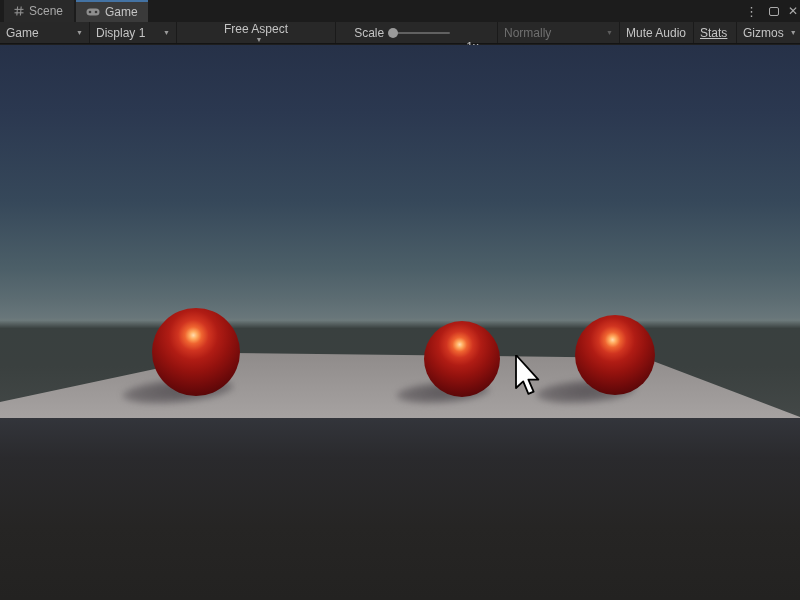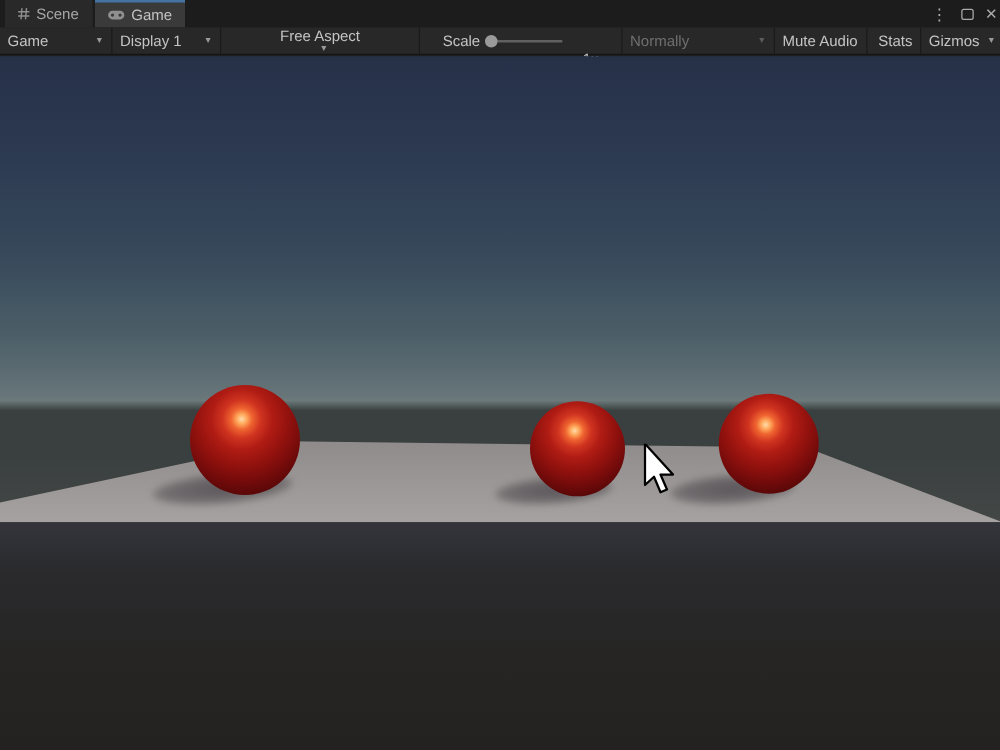--- a/index.html
+++ b/index.html
@@ -29,21 +29,21 @@
          padding:0 6px;white-space:nowrap;color:#c4c4c4;}
   .titem.dd{justify-content:space-between;}
   .arrow{font-size:7px;color:#9a9a9a;margin-left:6px;}
   .t-game{width:90px;}
   .t-display{width:87px;}
   .t-aspect{width:159px;flex-direction:column;}
   .t-scale{width:162px;gap:6px;border-right:1px solid #1a1a1a;justify-content:center;}
   .t-normally{width:122px;color:#6f6f6f;}
   .t-normally .arrow{color:#5d5d5d;}
   .t-mute{width:74px;justify-content:flex-start;}
-  .t-stats{width:43px;justify-content:flex-end;}
+  .t-stats{width:43px;justify-content:flex-start;text-decoration:underline;}
   .t-gizmos{width:63px;justify-content:space-between;border-right:none;}
   .slider{position:relative;width:60px;height:2px;background:#616161;border-radius:1px;}
   .knob{position:absolute;left:-2px;top:-4px;width:10px;height:10px;border-radius:50%;background:#9a9a9a;}
   .scaleval{margin-left:10px;margin-top:28px;}
 
   
   .viewport{position:absolute;left:0;top:45px;width:800px;height:373px;overflow:hidden;
     background:linear-gradient(180deg,
       #263148 0%, #2b3850 18%, #36485a 42%, #4c5f68 60%,
       #5c6c72 68%, #68767a 73%, #6d7a7b 73.8%,

